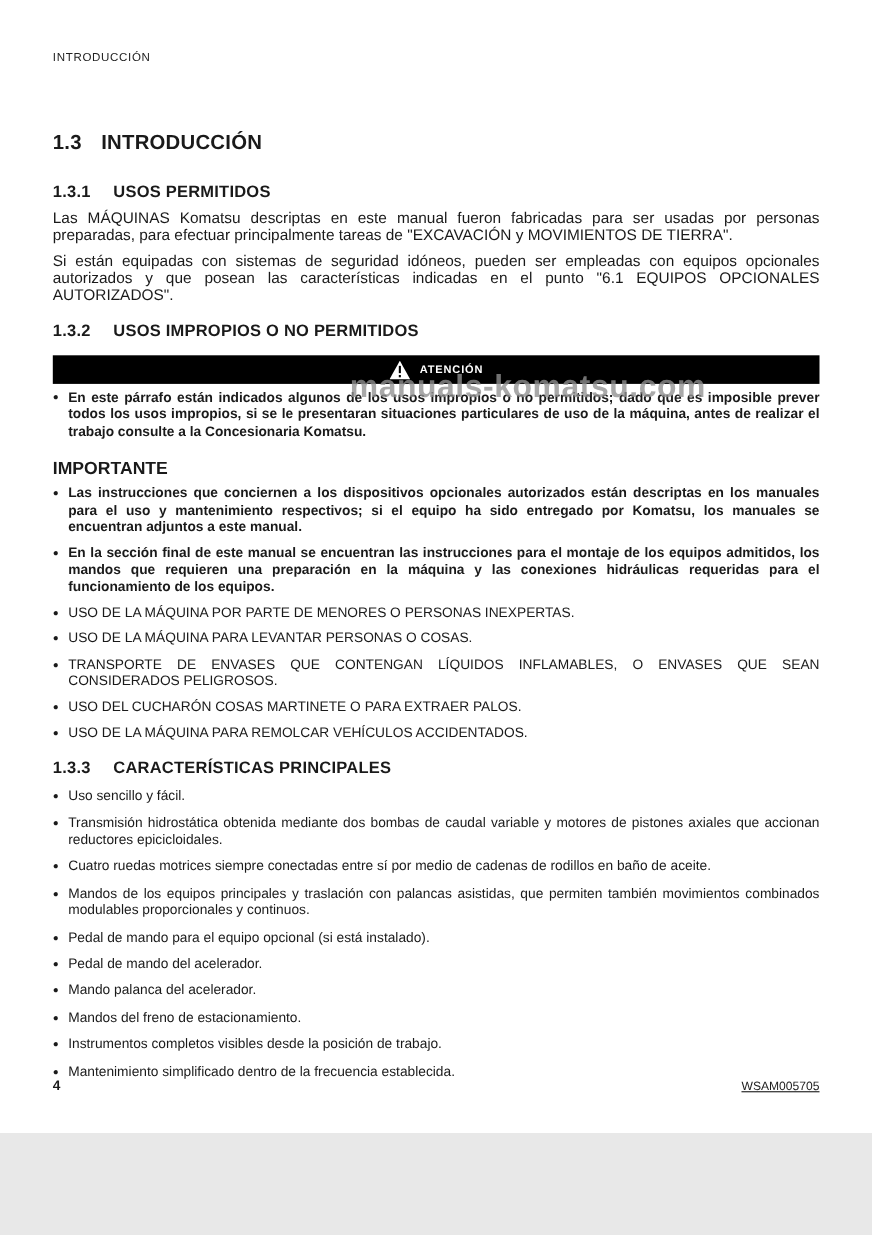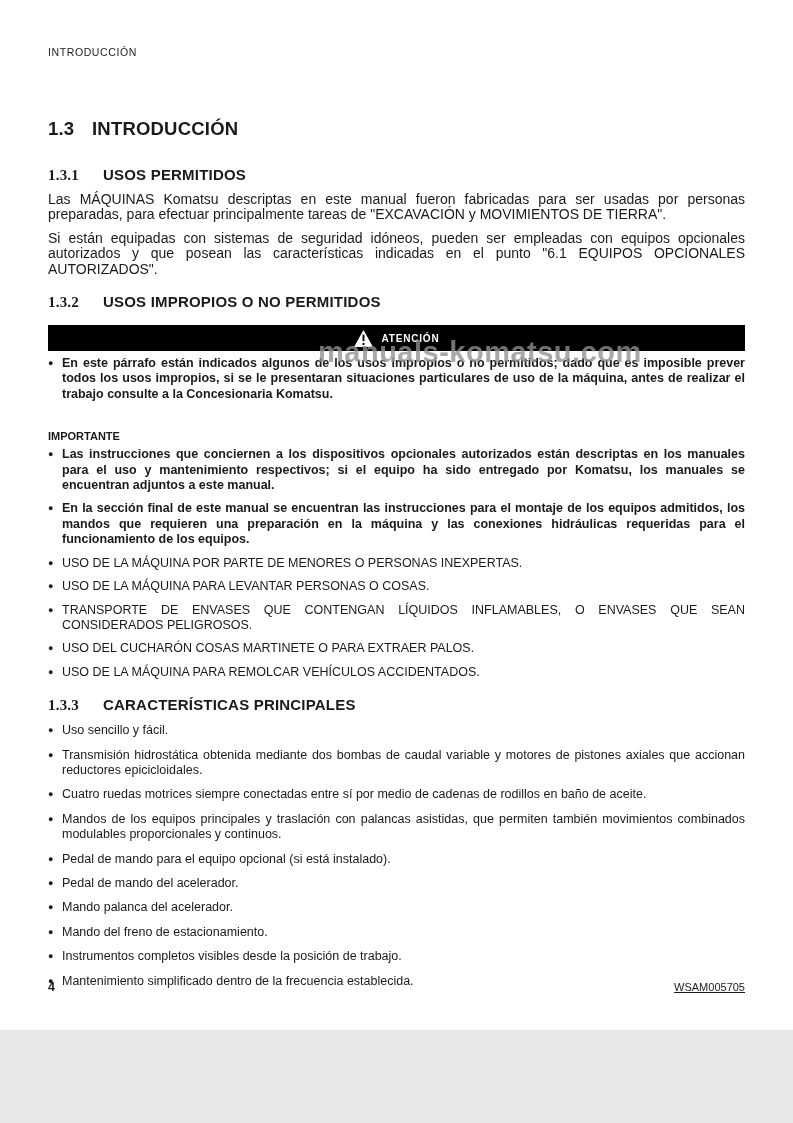--- a/index.html
+++ b/index.html
@@ -25,21 +25,21 @@
     font-size: 18.5px;
     font-weight: bold;
     letter-spacing: 0.2px;
   }
   h1.main-title .num { display: inline-block; width: 44px; margin-top: 24px; }
   h2.section-title {
     font-size: 15px;
     font-weight: bold;
     letter-spacing: 0.2px;
   }
-  h2.section-title .num { display: inline-block; width: 55px; font-family: Liberation Serif, serif; }
+  h2.section-title .num { display: inline-block; width: 55px; }
   .mt-26 { margin-top: 26px; }
   .mt-28 { margin-top: 16px; }
   .para {
     margin-top: 8px;
     font-size: 14px;
     line-height: 15.4px;
     text-align: justify;
   }
   .warning-banner {
     margin-top: 14px;
@@ -64,22 +64,22 @@
     width: 14px;
     flex: 0 0 14px;
     font-size: 9px;
     line-height: 15.4px;
   }
   .bullet-item .btext { flex: 1; text-align: justify; }
   .bullet-item.bold { font-weight: bold; }
   .bullet-item.tight { margin-top: 5px; }
   .bullet-item.char { margin-top: 9px; }
   .important-label {
-    margin-top: 28px;
-    font-size: 11px;
+    margin-top: 18px;
+    font-size: 16px;
     font-weight: bold;
   }
   .watermark {
     position: absolute;
     top: 336px;
     left: 318px;
     font-size: 29px;
     font-weight: bold;
     color: rgba(145, 145, 145, 0.78);
     letter-spacing: 0.5px;
@@ -196,21 +196,21 @@
   <div class="bullet-item char">
     <span class="dot">●</span>
     <span class="btext">Pedal de mando del acelerador.</span>
   </div>
   <div class="bullet-item char">
     <span class="dot">●</span>
     <span class="btext">Mando palanca del acelerador.</span>
   </div>
   <div class="bullet-item char">
     <span class="dot">●</span>
-    <span class="btext">Mando del freno de estacionamiento.</span>
+    <span class="btext">Mandos del freno de estacionamiento.</span>
   </div>
   <div class="bullet-item char">
     <span class="dot">●</span>
     <span class="btext">Instrumentos completos visibles desde la posición de trabajo.</span>
   </div>
   <div class="bullet-item char">
     <span class="dot">●</span>
     <span class="btext">Mantenimiento simplificado dentro de la frecuencia establecida.</span>
   </div>
 

